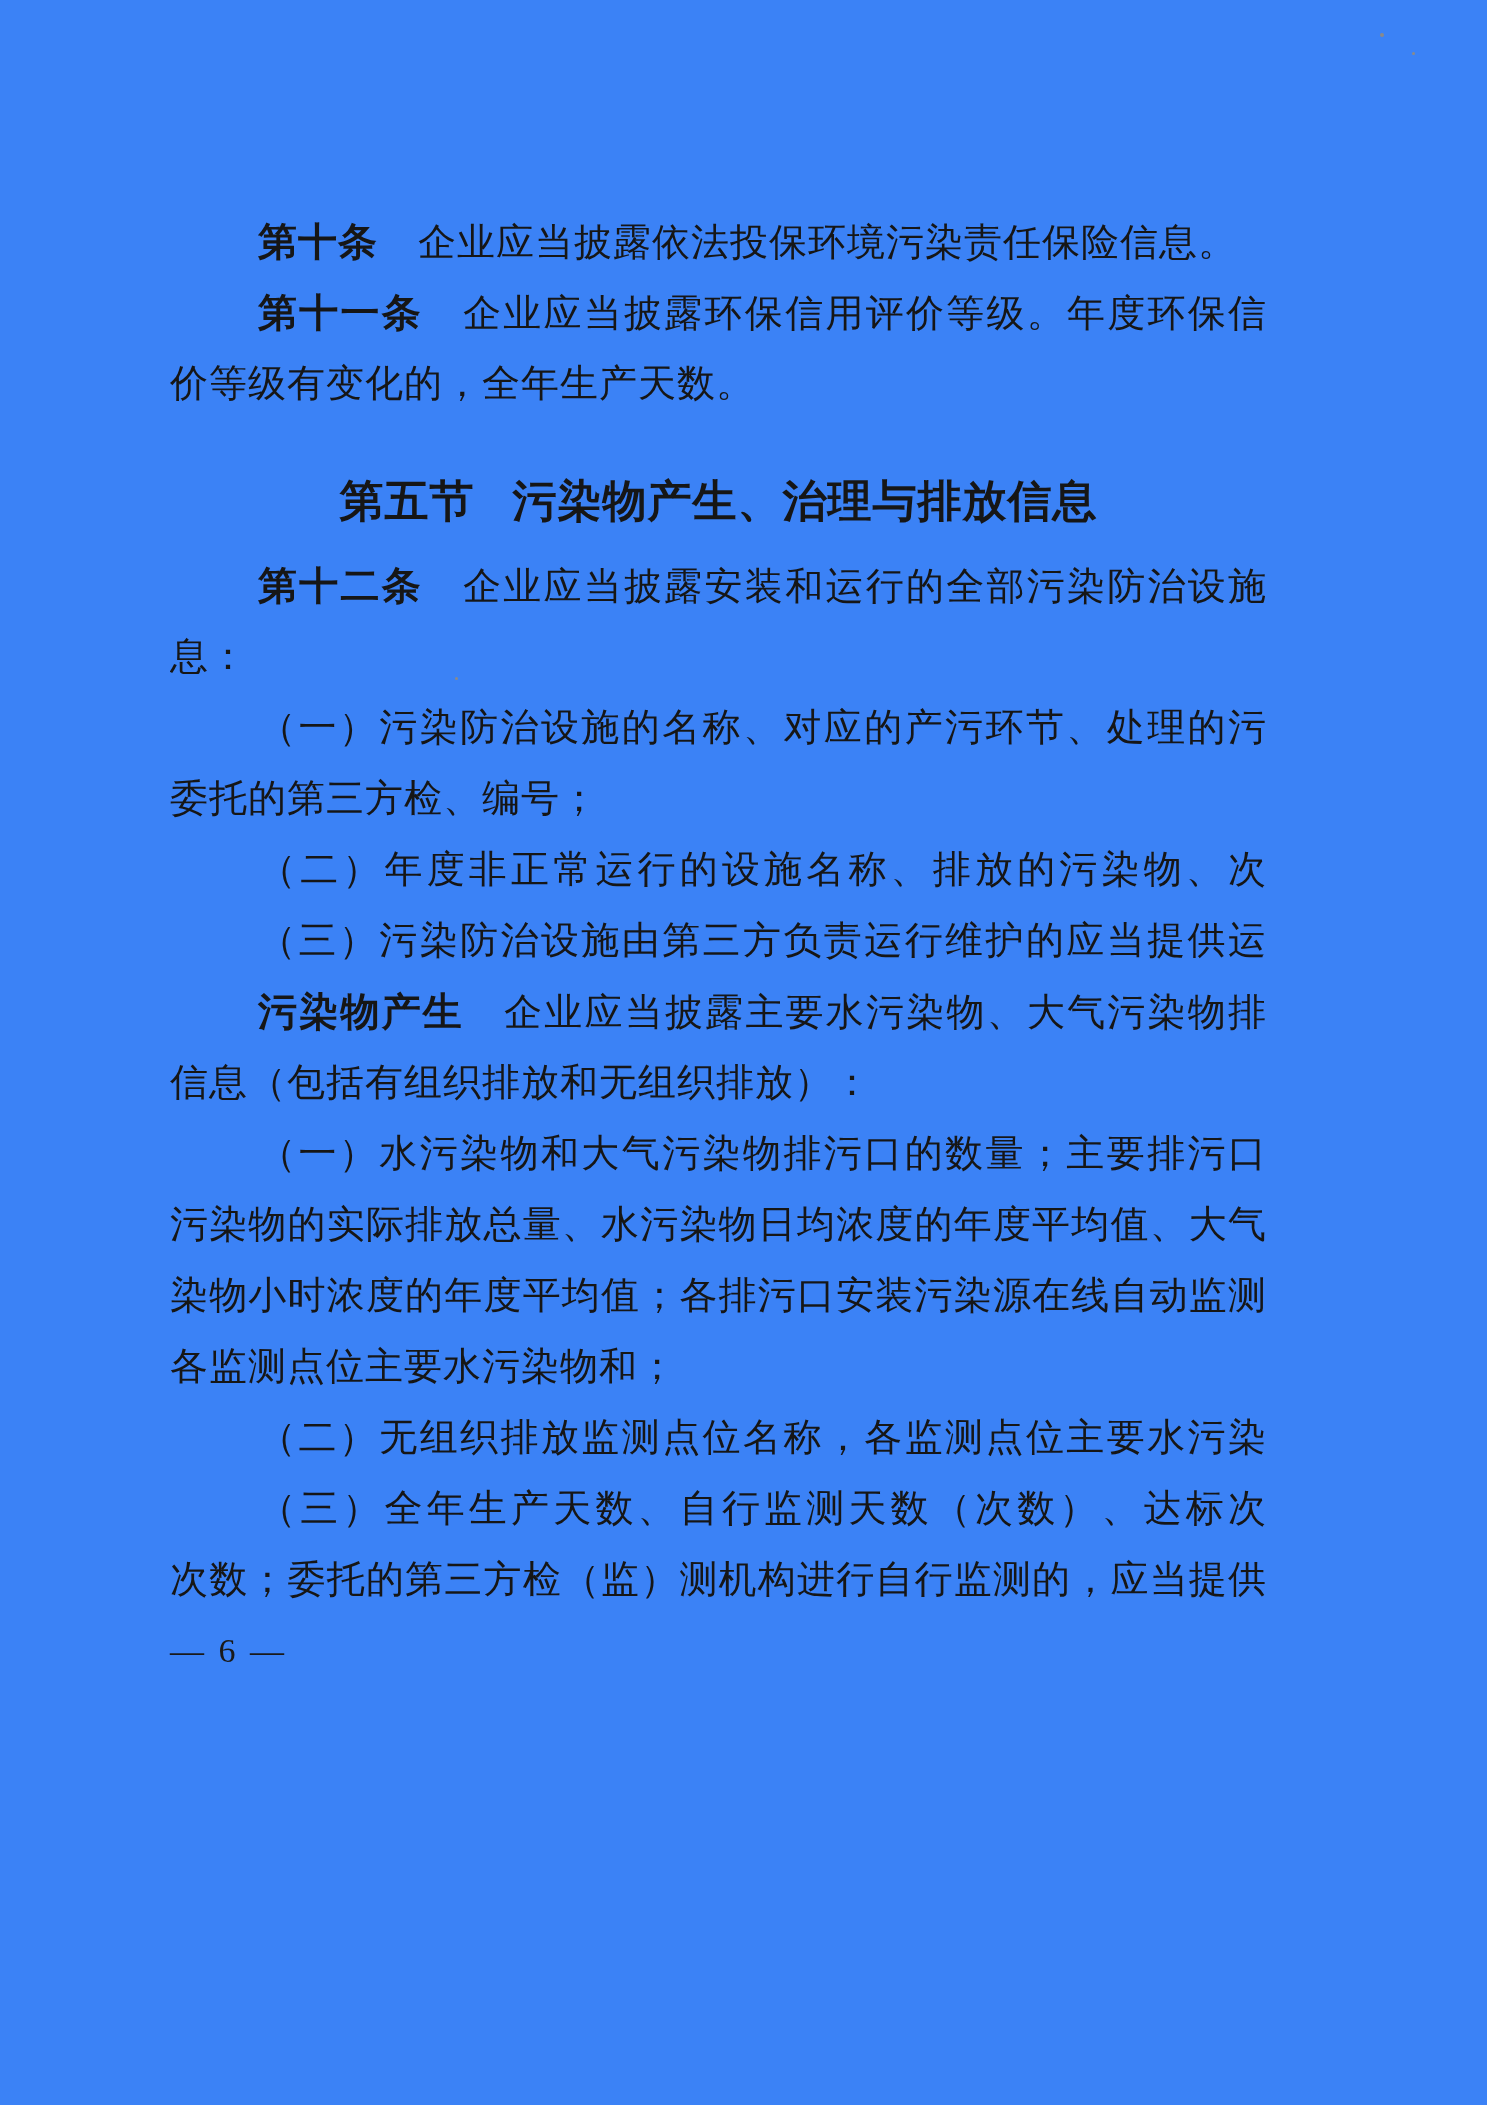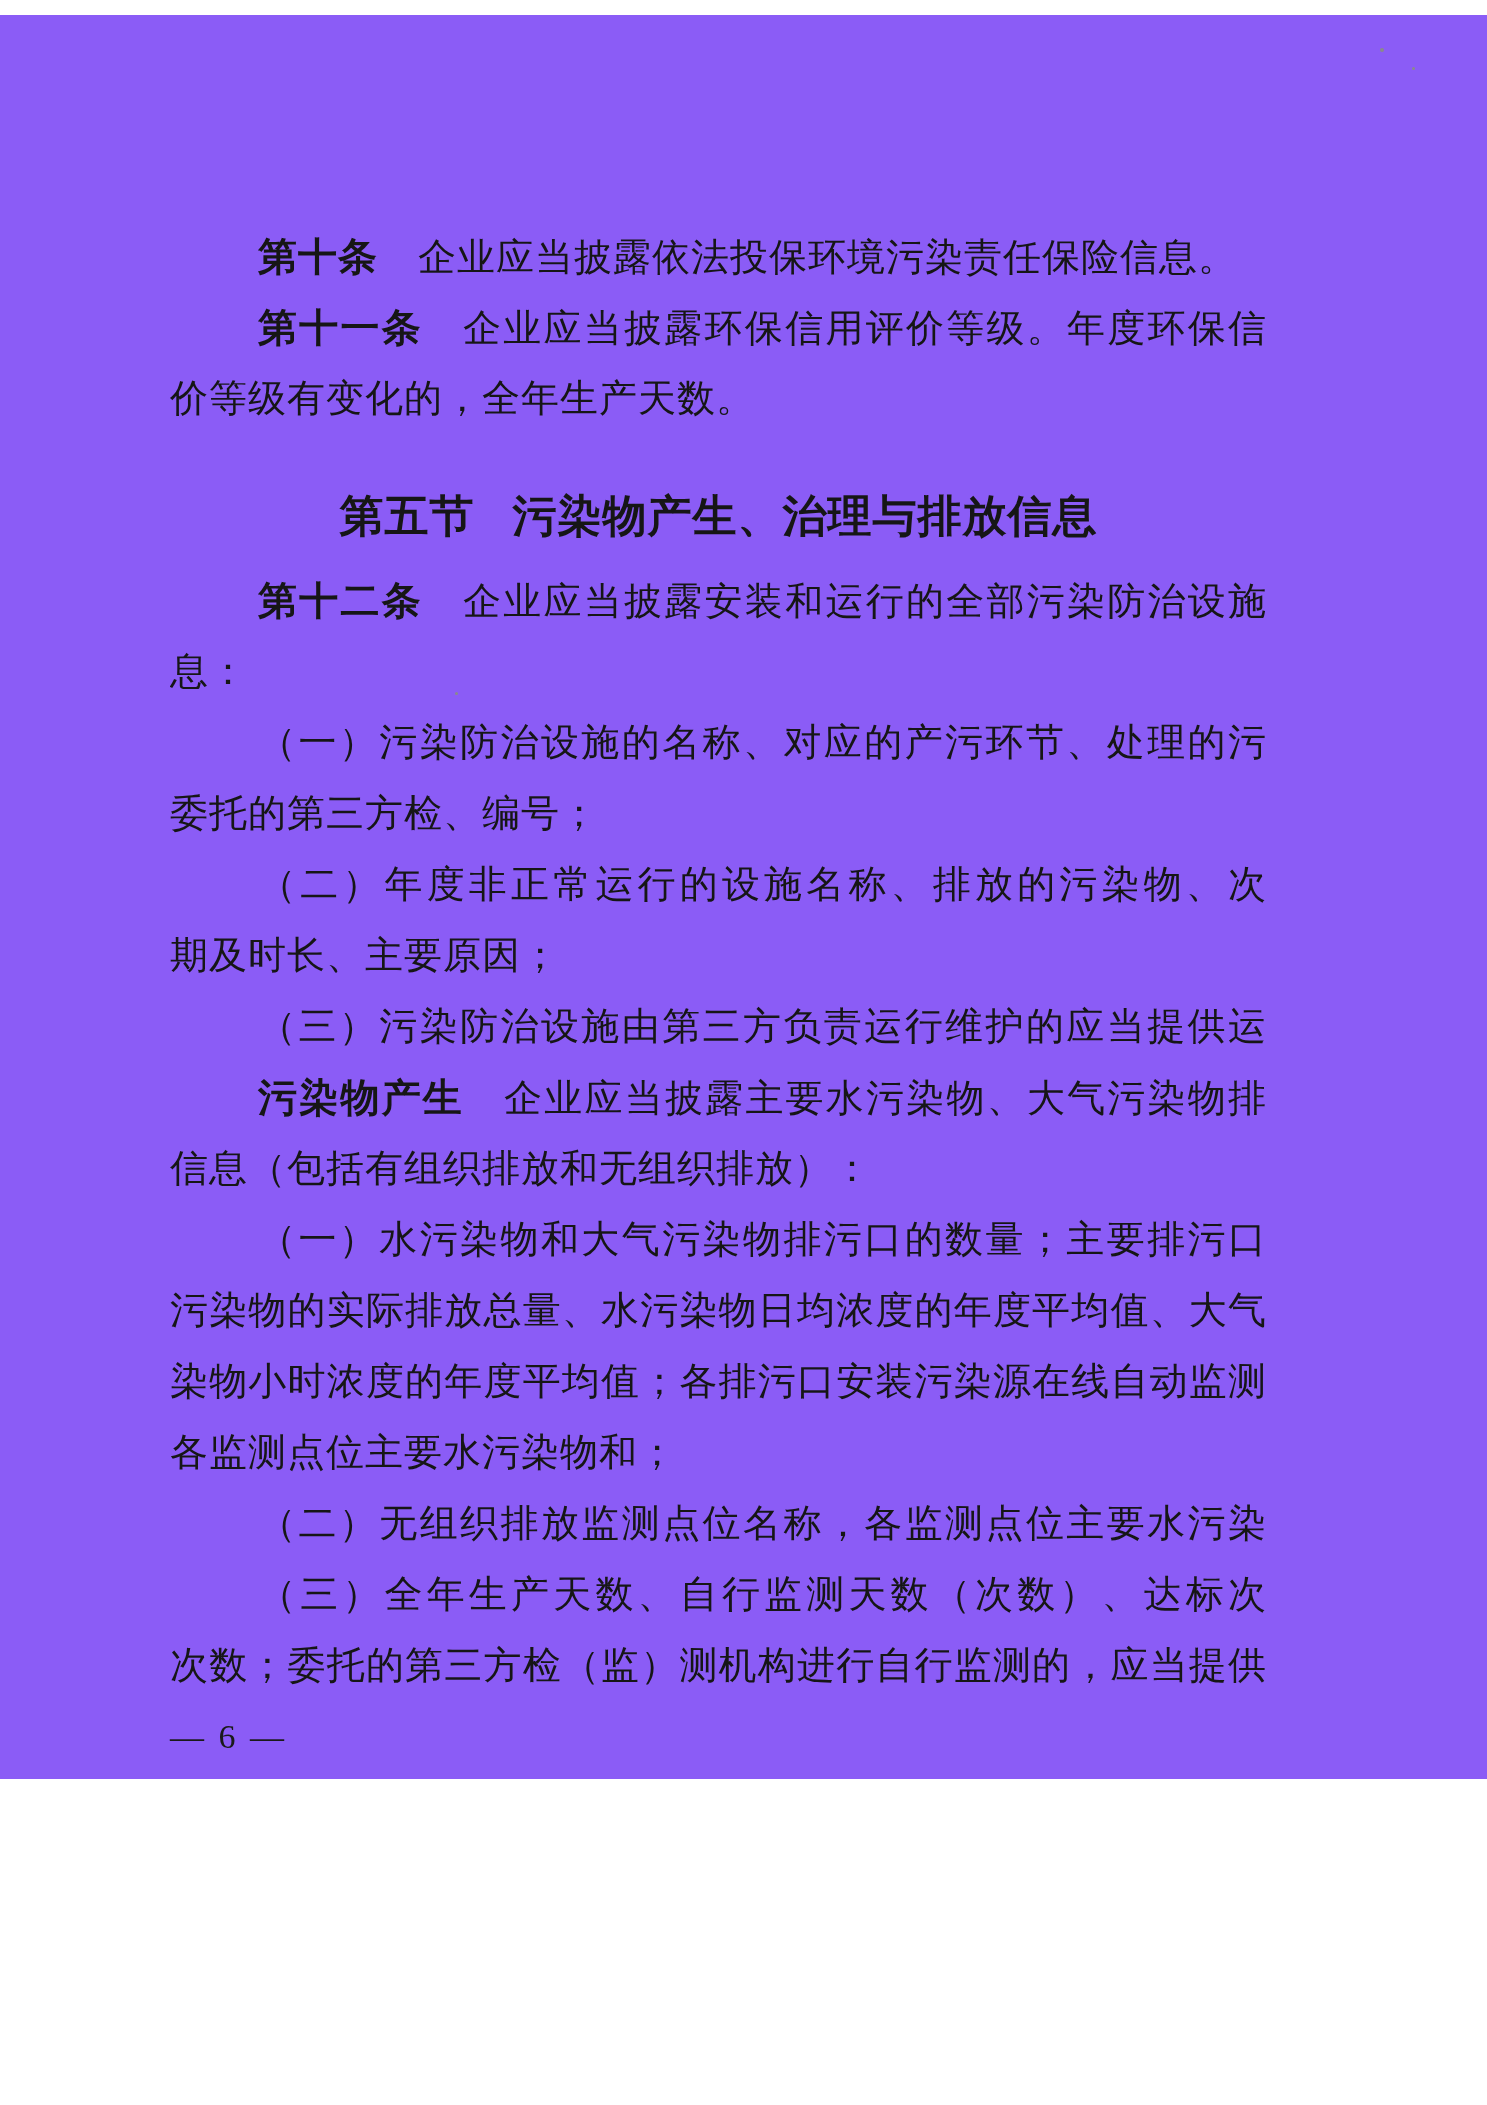--- a/index.html
+++ b/index.html
@@ -3,26 +3,25 @@
 <meta charset="utf-8">
 <style>
   html, body {
     margin: 0;
     padding: 0;
     background: #ffffff;
   }
   .page {
     position: relative;
     width: 1487px;
-    height: 1764px;
-    background: #8b5cf6;
+    height: 2105px;
+    background: #3b82f6;
     overflow: hidden;
     font-family: "Liberation Serif", serif;
     color: #161616;
-    margin-top: 15px;
   }
   .content {
     position: absolute;
     left: 170px;
     right: 220px;
     top: 206px;
   }
   .line {
     line-height: 71px;
     height: 71px;
@@ -93,21 +92,20 @@
 
     <div class="heading"><span class="num">第五节</span><span>污染物产生、治理与排放信息</span></div>
 
     <div class="line indent just"><span class="article-label">第十二条</span><span>企业应当披露安装和运行的全部污染防治设施信</span></div>
     <div class="line"><span>息：</span></div>
 
     <div class="line indent just"><span>（一）污染防治设施的名称、对应的产污环节、处理的污染物、</span></div>
     <div class="line"><span>委托的第三方检、编号；</span></div>
 
     <div class="line indent just"><span>（二）年度非正常运行的设施名称、排放的污染物、次数、日</span></div>
-    <div class="line"><span>期及时长、主要原因；</span></div>
 
     <div class="line indent just"><span>（三）污染防治设施由第三方负责运行维护的应当提供运维方</span></div>
 
     <div class="line indent just"><span class="article-label">污染物产生</span><span>企业应当披露主要水污染物、大气污染物排放相关</span></div>
     <div class="line"><span>信息（包括有组织排放和无组织排放）：</span></div>
 
     <div class="line indent just"><span>（一）水污染物和大气污染物排污口的数量；主要排污口各项</span></div>
     <div class="line just"><span>污染物的实际排放总量、水污染物日均浓度的年度平均值、大气污</span></div>
     <div class="line just"><span>染物小时浓度的年度平均值；各排污口安装污染源在线自动监测设</span></div>
     <div class="line"><span>各监测点位主要水污染物和；</span></div>

